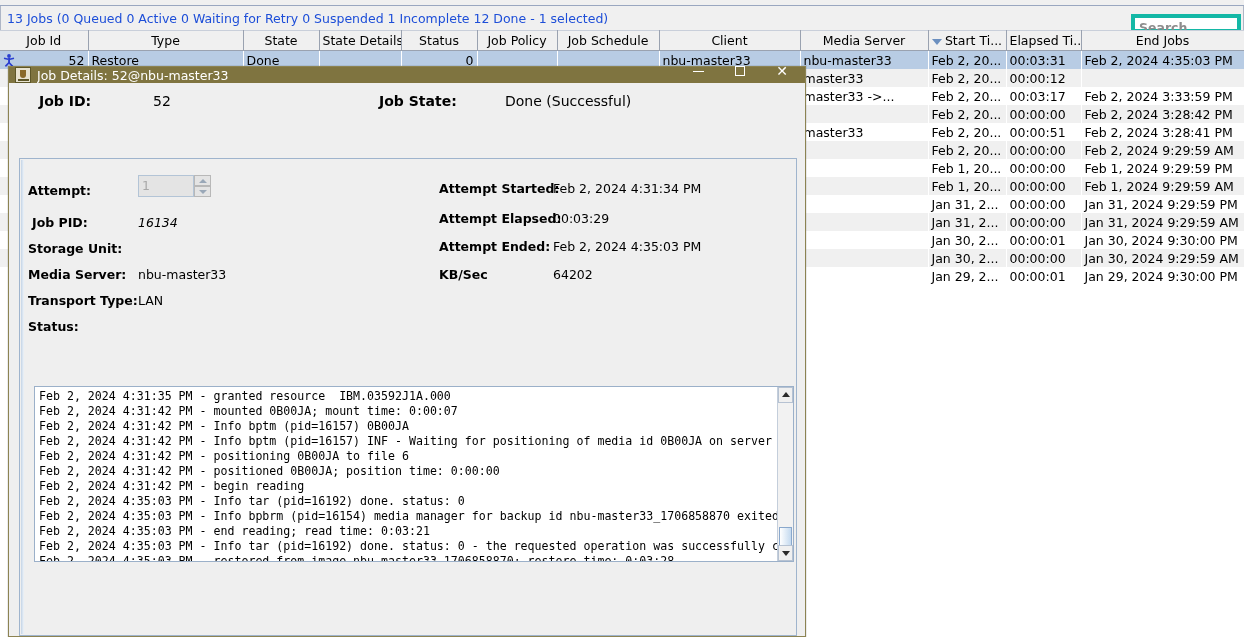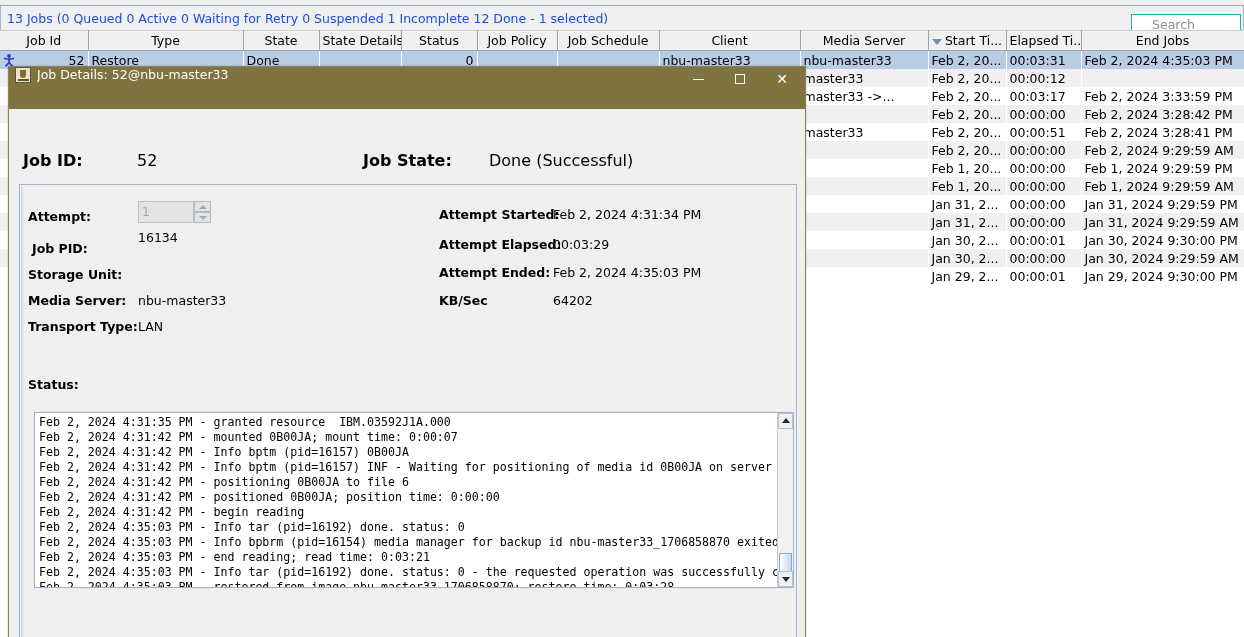--- a/index.html
+++ b/index.html
@@ -38,26 +38,27 @@
   }
   .summary-text {
     font-size: 12.5px; color: #1d4ed8;
     padding-left: 6px; white-space: nowrap;
     font-family: "DejaVu Sans", "Liberation Sans", sans-serif;
   }
   .search-box {
     position: absolute; right: 2px; top: 8px;
     width: 110px; height: 19px;
     background: #ffffff;
-    border: 1px solid #14b8a6;
+    border: 4px solid #14b8a6;
     box-sizing: border-box;
     font-size: 12.5px; color: #8d8d8d;
-    padding: 1px 20px;
+    padding: 1px 4px;
     line-height: 17px;
     font-family: "DejaVu Sans", "Liberation Sans", sans-serif;
+    font-weight: bold;
   }
 
   
   .jobs-table {
     position: absolute; left: 0; top: 30px;
     width: 1244px;
     border-collapse: collapse;
     table-layout: fixed;
     font-size: 12.5px;
   }
@@ -109,23 +110,23 @@
   .dialog {
     position: absolute;
     left: 8px; top: 66px;
     width: 798px; height: 571px;
     background: #efefef;
     border: 1px solid #8c8352;
     box-sizing: border-box;
     box-shadow: 0 0 0 1px rgba(0,0,0,0.08);
   }
   .titlebar {
-    height: 42px;
+    height: 16px;
     background: #7f7440;
-    display: flex; align-items: flex-start;
+    display: flex; align-items: flex-end;
     box-sizing: border-box;
     padding: 0 2px 0 6px;
   }
   .title-icon {
     width: 16px; height: 16px;
     background: #e7e2cf;
     border: 1px solid #5d5628;
     box-sizing: border-box;
     margin-right: 6px;
     position: relative;
@@ -172,23 +173,22 @@
 
   .dlg-body {
     padding: 0;
     height: calc(100% - 26px);
     box-sizing: border-box;
     position: relative;
     background: #efefef;
   }
 
   .jobinfo-row {
-    position: absolute; left: 0; top: 8px; width: 100%; height: 24px;
-    font-size: 16px;
-    margin-top: 32px;
+    position: absolute; left: 16px; top: 8px; width: 100%; height: 24px;
+    font-size: 14px;
   }
   .lbl-bold { font-weight: bold; color: #000; }
   .val-plain { color: #000; }
   .abs { position: absolute; white-space: nowrap; }
 
   
   .tabstrip {
     position: absolute; left: 10px; top: 55px;
     height: 21px;
     display: flex; align-items: flex-end;
@@ -619,21 +619,21 @@
             <div class="sp-btn">
                 <span class="tri-up"></span>
               </div>
             <div class="sp-btn">
                 <span class="tri-dn"></span>
               </div>
           </div>
         </div>
 
         <span class="abs field-label" style="left:0; top:56px;margin-left:12px;">Job PID:</span>
-        <span class="abs field-value" style="left:118px; top:45px;">16134</span>
+        <span class="abs field-value" style="left:118px; top:56px;font-style:italic;">16134</span>
 
         <span class="abs field-label" style="left:8px; top:82px;">Storage Unit:</span>
         <span class="abs field-value" style="left:118px; top:82px;"></span>
 
         <span class="abs field-label" style="left:8px; top:108px;">Media Server:</span>
         <span class="abs field-value" style="left:118px; top:108px;">nbu-master33</span>
 
         <span class="abs field-label" style="left:8px; top:134px;">Transport Type:</span>
         <span class="abs field-value" style="left:118px; top:134px;">LAN</span>
 
@@ -642,21 +642,21 @@
 
         <span class="abs field-label" style="left:419px; top:52px;">Attempt Elapsed:</span>
         <span class="abs field-value" style="left:533px; top:52px;">00:03:29</span>
 
         <span class="abs field-label" style="left:419px; top:80px;">Attempt Ended:</span>
         <span class="abs field-value" style="left:533px; top:80px;">Feb 2, 2024 4:35:03 PM</span>
 
         <span class="abs field-label" style="left:419px; top:108px;">KB/Sec</span>
         <span class="abs field-value" style="left:533px; top:108px;">64202</span>
 
-        <span class="abs field-label" style="left:8px; top:160px;margin-top:32px;">Status:</span>
+        <span class="abs field-label" style="left:8px; top:160px;">Status:</span>
 
         <div class="statusbox">
           <div class="log" id="status-log">Feb 2, 2024 4:31:35 PM - granted resource  IBM.03592J1A.000
 Feb 2, 2024 4:31:42 PM - mounted 0B00JA; mount time: 0:00:07
 Feb 2, 2024 4:31:42 PM - Info bptm (pid=16157) 0B00JA
 Feb 2, 2024 4:31:42 PM - Info bptm (pid=16157) INF - Waiting for positioning of media id 0B00JA on server nbu-master33 for r
 Feb 2, 2024 4:31:42 PM - positioning 0B00JA to file 6
 Feb 2, 2024 4:31:42 PM - positioned 0B00JA; position time: 0:00:00
 Feb 2, 2024 4:31:42 PM - begin reading
 Feb 2, 2024 4:35:03 PM - Info tar (pid=16192) done. status: 0

